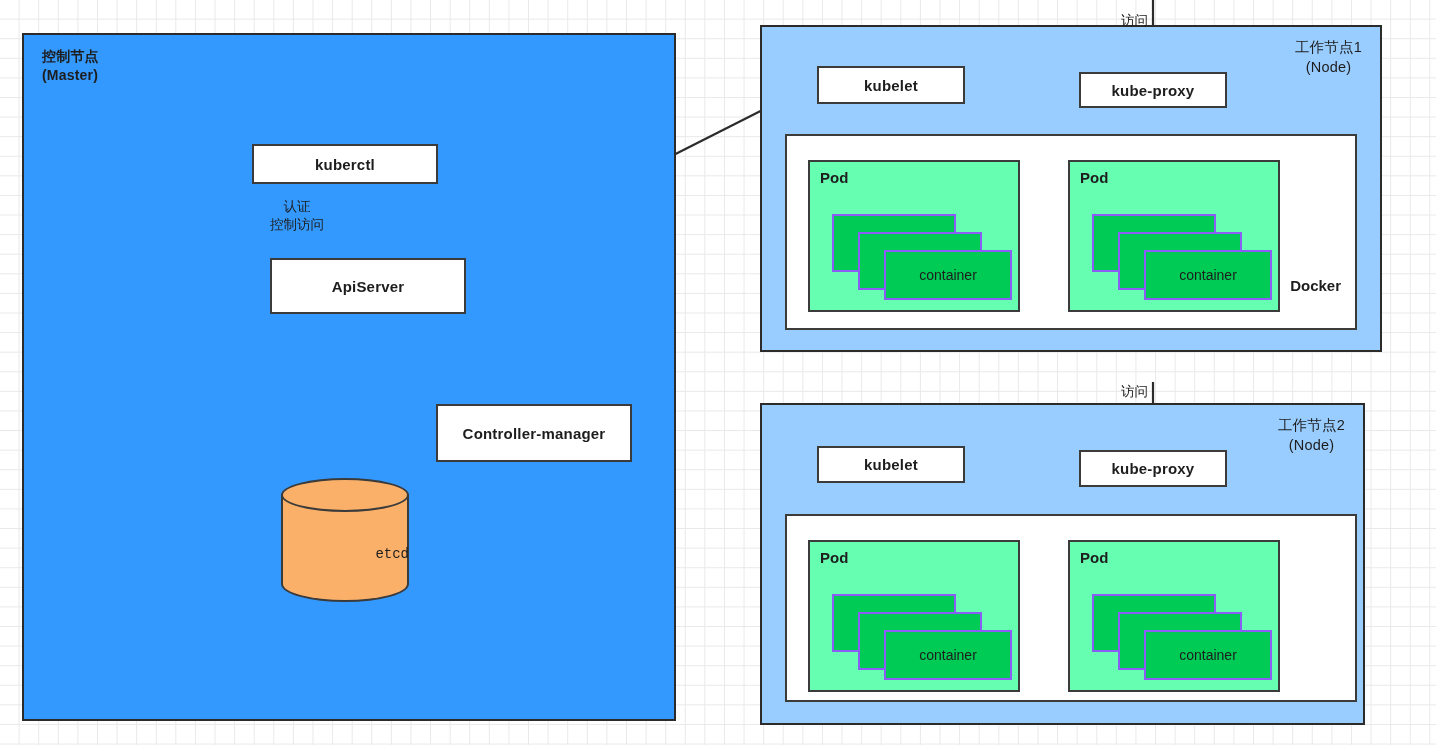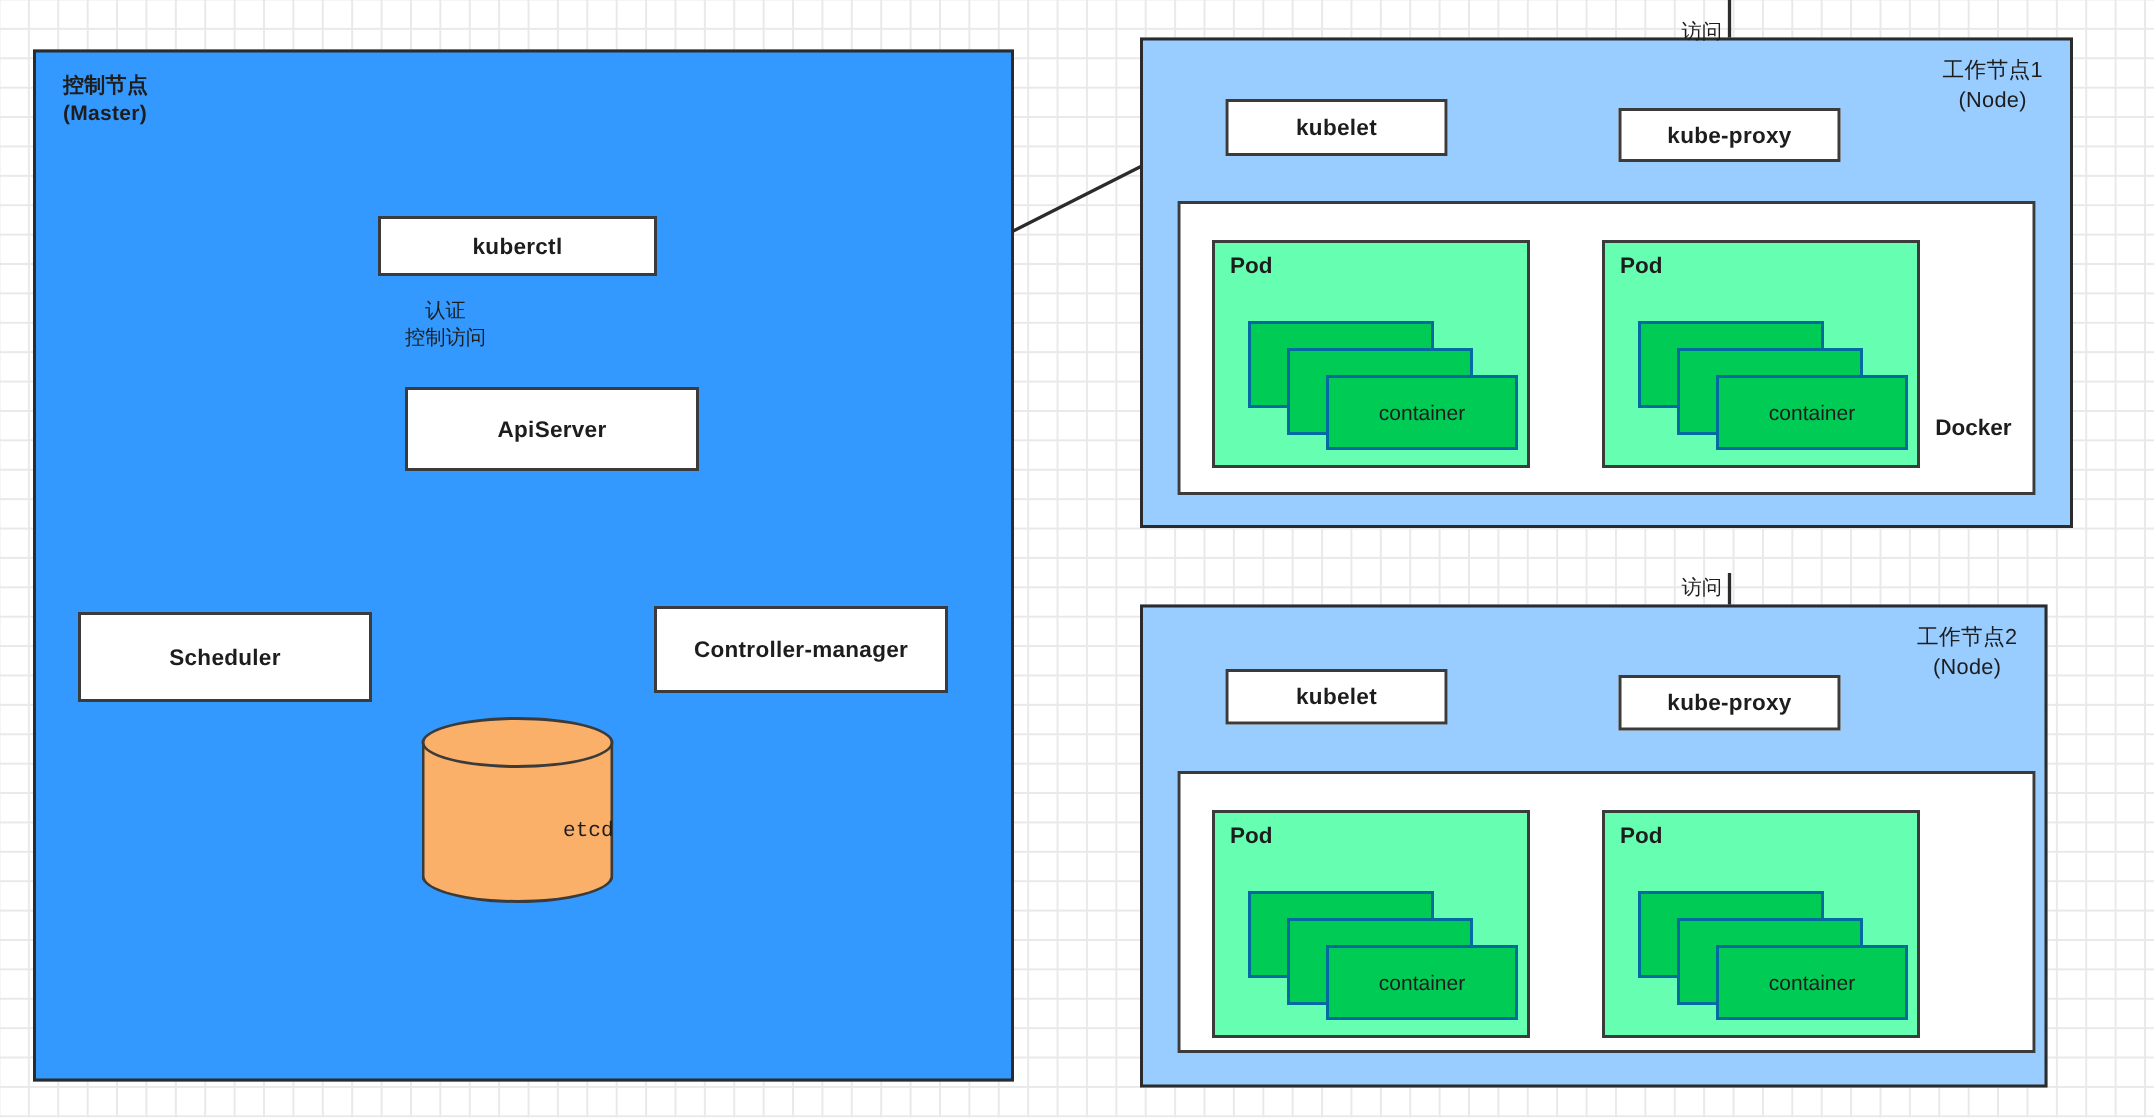--- a/index.html
+++ b/index.html
@@ -100,21 +100,21 @@
     left: 10px;
     top: 7px;
     font-size: 15px;
     font-weight: bold;
     color: #1d1d1d;
   }
   .container-box {
     position: absolute;
     box-sizing: border-box;
     background: #00cc55;
-    border: 2px solid #0369a1;
+    border: 2px solid #8b5cf6;
     display: flex;
     align-items: center;
     justify-content: center;
     font-size: 14px;
     color: #1d1d1d;
     font-weight: normal;
   }
 
   
   .etcd {
@@ -209,21 +209,20 @@
 (Master)</div>
   </div>
 
   <div class="box white-box" style="left:252px; top:144px; width:186px; height:40px;">kuberctl</div>
 
   <div class="edge-label" style="left:242px; top:198px; width:110px;">认证
 控制访问</div>
 
   <div class="box white-box" style="left:247px; top:258px; width:196px; height:56px;margin-left:23px;">ApiServer</div>
 
-  <div class="box white-box" style="left:52px; top:408px; width:196px; height:60px;">Scheduler</div>
 
   <div class="box white-box" style="left:436px; top:404px; width:196px; height:58px;">Controller-manager</div>
 
   <div class="etcd" style="left:281px; top:478px; width:128px; height:124px;">
     <div class="etcd-body"></div>
     <div class="etcd-top"></div>
     <div class="etcd-text">etcd</div>
   </div>
 
   <div class="box node-box" style="left:760px; top:25px; width:622px; height:327px;">

